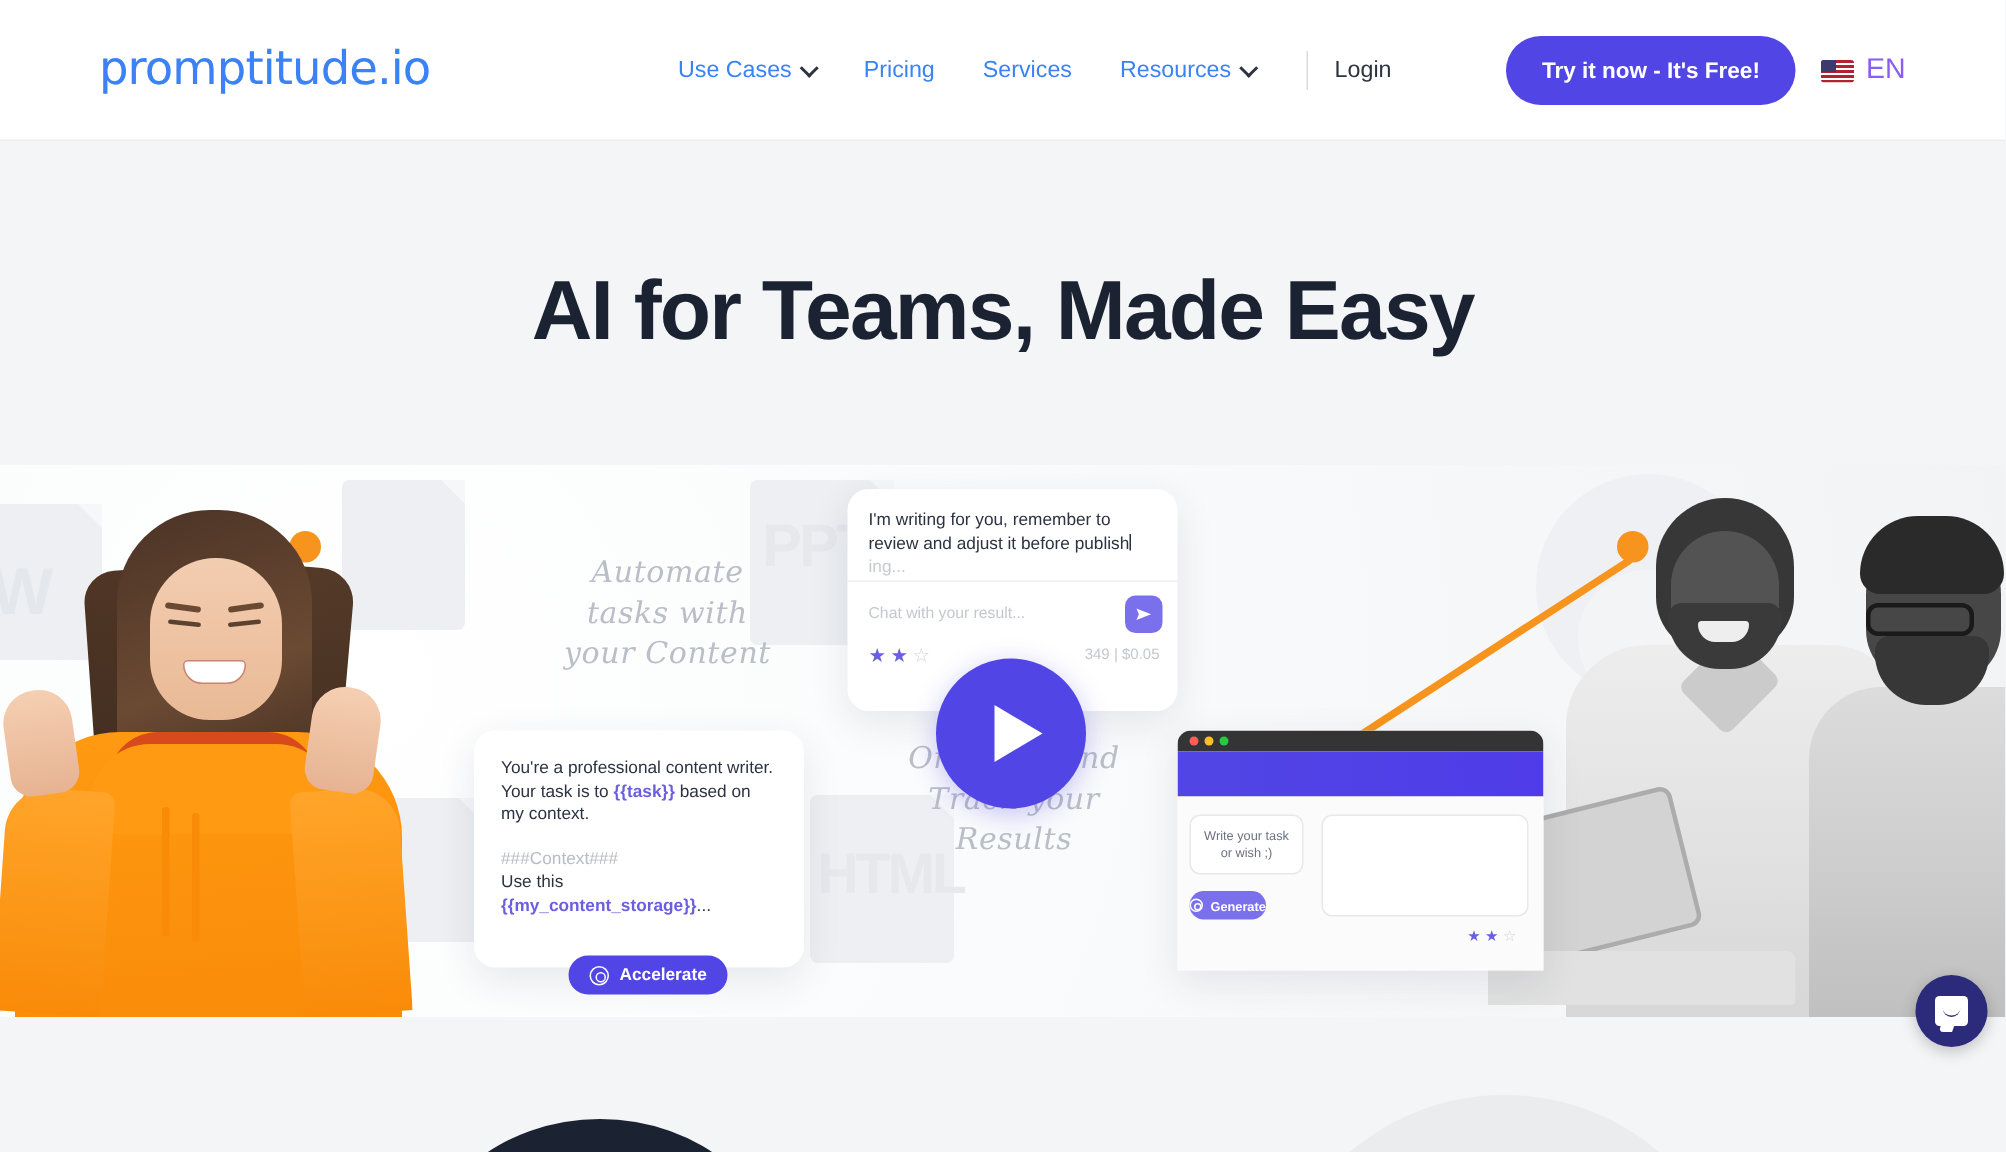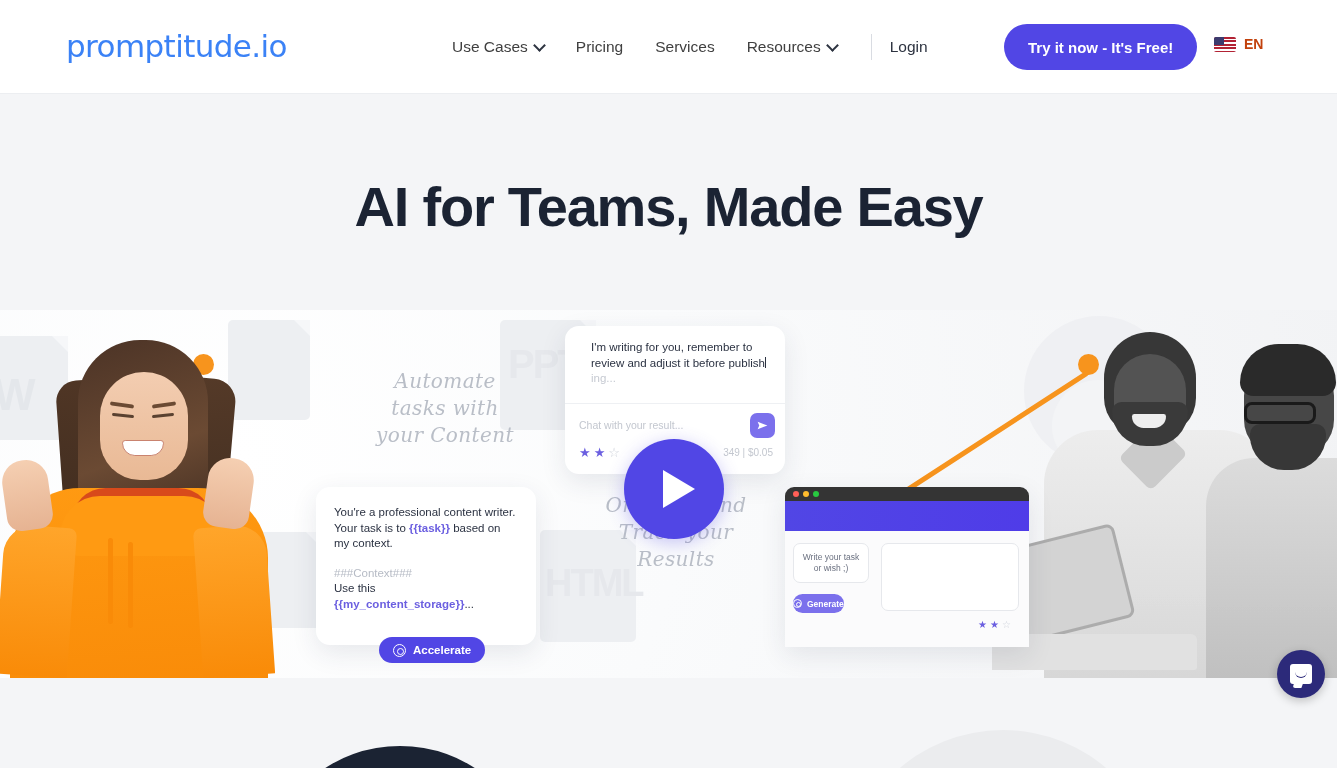--- a/index.html
+++ b/index.html
@@ -21,21 +21,21 @@
   .logo-text {
     font-size: 31px; font-weight: 400; letter-spacing: -0.6px;
     color: #3b82f6; font-family: "DejaVu Sans", sans-serif;
   }
 
   .nav-links {
     position: absolute; left: 452px; top: 0; height: 94px;
     display: flex; align-items: center; gap: 0;
   }
   .nav-link {
-    font-size: 15.5px; color: #404040; padding: 0 16px;
+    font-size: 15.5px; color: #3b82f6; padding: 0 16px;
     display: flex; align-items: center; gap: 7px; cursor: pointer; height: 94px;
     white-space: nowrap;
   }
   .nav-link:first-child { padding-left: 0; }
   .chev { display: inline-block; width: 9px; height: 9px; position: relative; top: -2px; }
   .chev:before {
     content: ""; position: absolute; left: 0; top: 0;
     width: 7px; height: 7px; border-right: 2px solid #2d3340; border-bottom: 2px solid #2d3340;
     transform: rotate(45deg);
   }
@@ -48,21 +48,21 @@
     display: flex; align-items: center; justify-content: center;
     border: none; cursor: pointer; white-space: nowrap;
     font-family: "Liberation Sans", sans-serif;
   }
   .lang {
     position: absolute; left: 1214px; top: 36px; display: flex; align-items: center; gap: 8px; cursor: pointer;
   }
   .flag { width: 22px; height: 15px; border-radius: 2px; overflow: hidden; position: relative; display:block; }
   .flag .stripes { position: absolute; inset: 0; background: repeating-linear-gradient(to bottom, #b22234 0, #b22234 1.7px, #ffffff 1.7px, #ffffff 3.4px); }
   .flag .canton { position: absolute; left: 0; top: 0; width: 10px; height: 8px; background: #3c3b6e; }
-  .lang-label { font-size: 14px; font-weight: 700; color: #c2410c; }
+  .lang-label { font-size: 19px; font-weight: 400; color: #8b5cf6; }
 
   
   .hero-title {
     position: absolute; top: 174px; left: 0; width: 1337px; text-align: center;
     font-size: 56px; font-weight: 700; color: #1b2333; letter-spacing: -1.2px;
     font-family: "Liberation Sans", sans-serif;
   }
   .hero-sub {
     position: absolute; top: 238px; left: 0; width: 1337px; text-align: center;
     font-size: 17px; line-height: 21px; color: #3a4252; font-weight: 400;
@@ -173,21 +173,21 @@
     position: absolute; left: 63px; bottom: -18px; height: 26px; padding: 0 14px;
     background: #5146e5; color: #fff; border-radius: 13px; font-size: 11.5px; font-weight: 700;
     display: flex; align-items: center; gap: 7px; border: none; cursor: pointer;
     font-family: "Liberation Sans", sans-serif; white-space: nowrap;
   }
   .oai-mark { width: 13px; height: 13px; border-radius: 50%; border: 1.6px solid #fff; position: relative; flex: none; }
   .oai-mark:before { content:""; position: absolute; left: 3px; top: 3px; width: 5px; height: 5px; border: 1.4px solid #fff; border-radius: 50%; }
 
   
   .chat-card { left: 565px; top: 326px; width: 220px; height: 148px; padding: 0; }
-  .cc-body { padding: 14px 14px 16px 14px; margin-left: 12px; }
+  .cc-body { padding: 14px 14px 0 14px; }
   .cc-text { font-size: 11.5px; line-height: 15.5px; color: #2b3242; }
   .cc-ghost { color: #c6cad2; }
   .cc-caret { display:inline-block; width:1px; height:11px; background:#2b3242; vertical-align:-1px; }
   .cc-divider { height: 1px; background: #eef0f3; }
   .cc-input-row { display: flex; align-items: center; padding: 9px 10px 6px 14px; gap: 8px; }
   .cc-input { flex: 1; font-size: 10.5px; color: #c3c7cf; }
   .cc-send {
     width: 25px; height: 25px; border-radius: 7px; background: #7b70ec;
     display: flex; align-items: center; justify-content: center; border: none; cursor: pointer; flex: none;
   }

